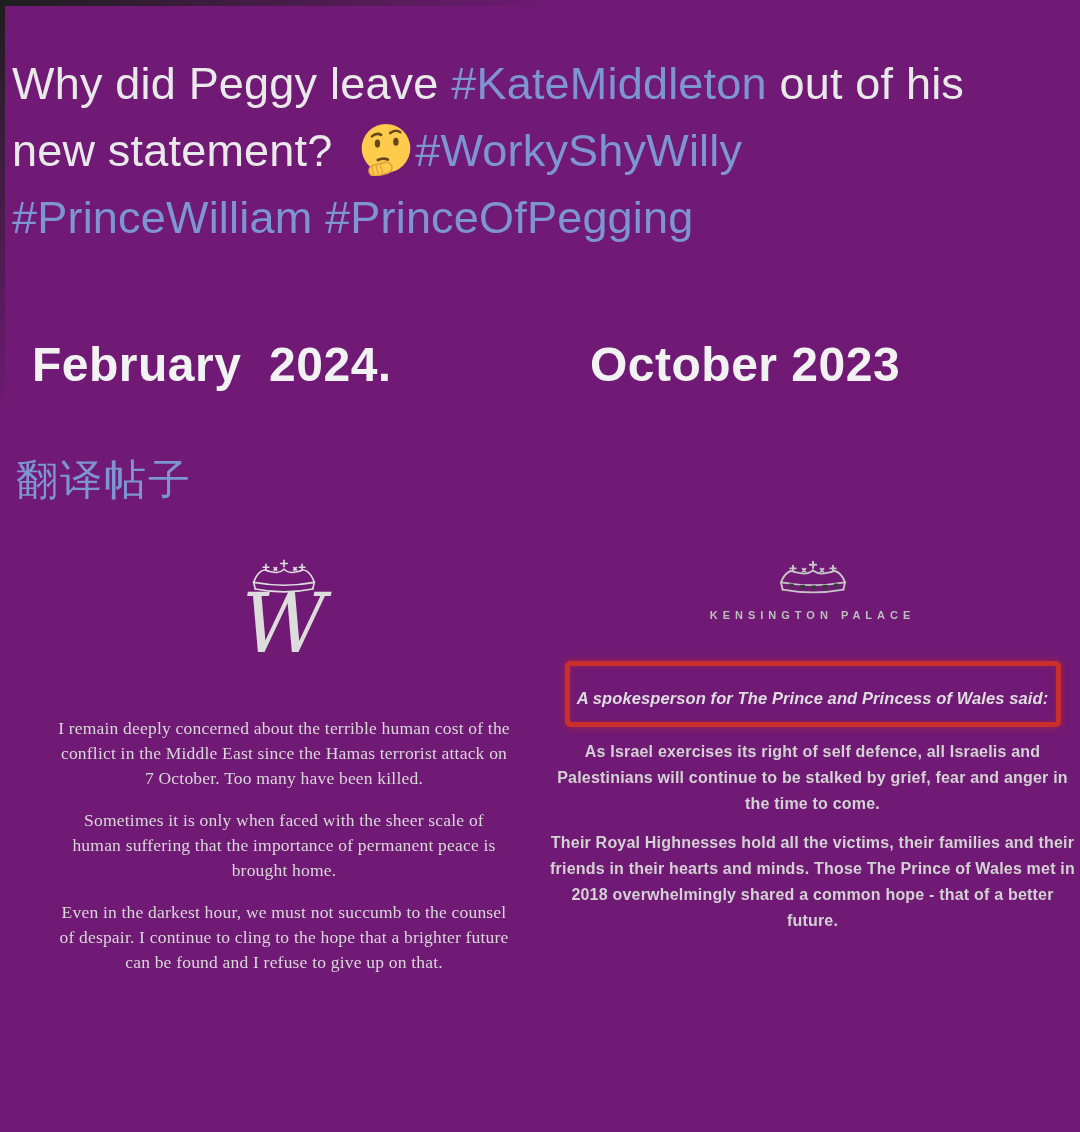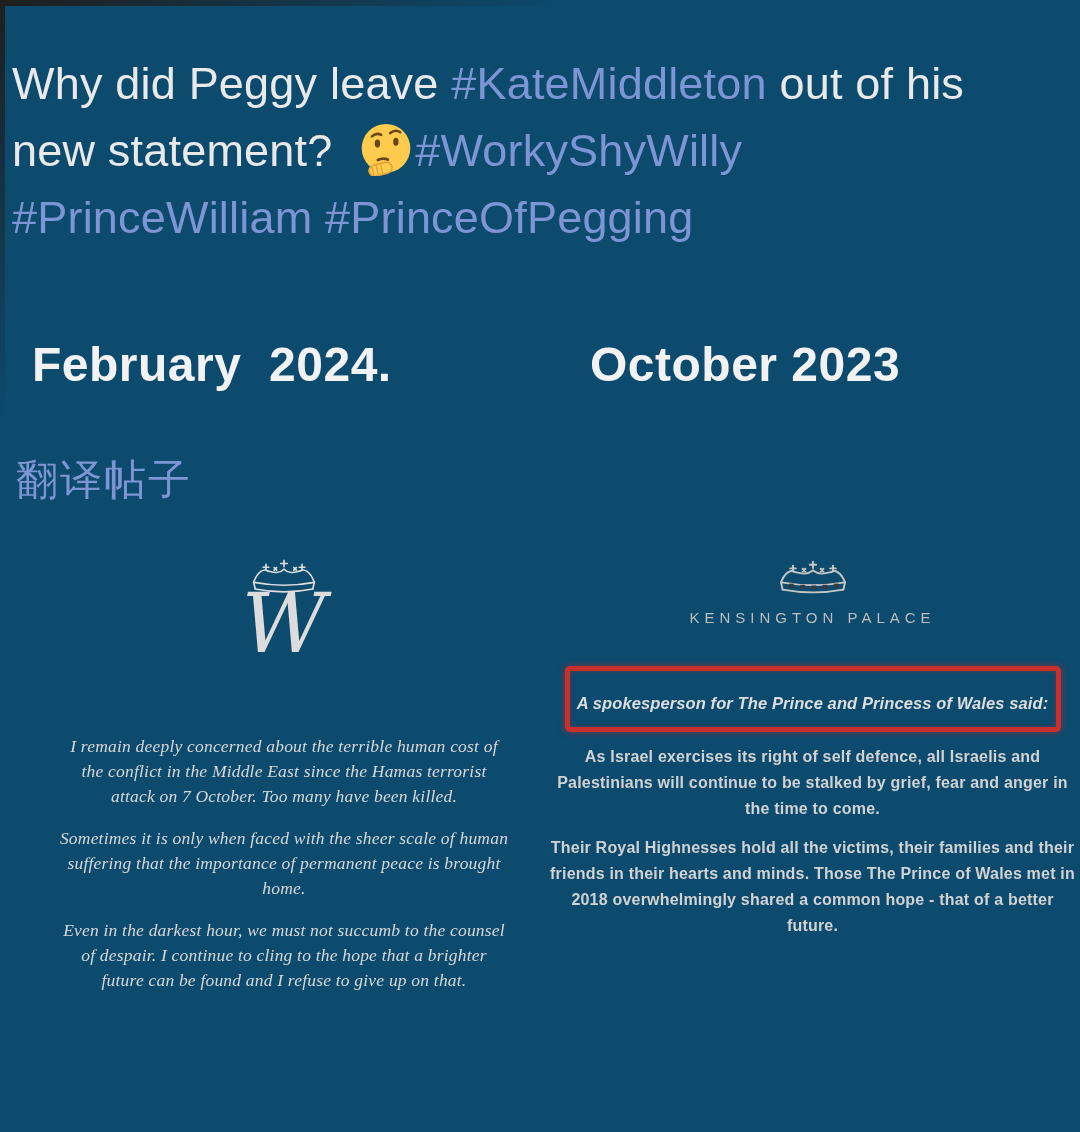--- a/index.html
+++ b/index.html
@@ -3,21 +3,21 @@
 <meta charset="utf-8">
 <style>
   * { margin: 0; padding: 0; box-sizing: border-box; }
   html, body { background: #000; }
   body { font-family: "Liberation Sans", sans-serif; }
 
   .screen {
     position: relative;
     width: 1080px;
     height: 1132px;
-    background: #0c4a6e;
+    background: #701a75;
     overflow: hidden;
     color: #e7e9ea;
   }
 
   .edge-top {
     position: absolute; top: 0; left: 0;
     width: 560px; height: 6px;
     background: linear-gradient(to right, #1e1e1e, rgba(20,20,20,0));
   }
   .edge-left {
@@ -77,42 +77,42 @@
   .monogram-crown { display: block; margin: 0 auto; }
   .monogram-letter {
     display: block;
     font-family: "DejaVu Serif", "Liberation Serif", serif;
     font-style: italic;
     font-size: 82px;
     line-height: 72px;
     margin-top: -6px;
     color: #dcdcdc;
   }
-  .statement-left .body { margin-top: 74px; font-style: italic; }
+  .statement-left .body { margin-top: 56px; }
   .statement-left p {
     font-family: "Liberation Serif", serif;
     font-size: 17.5px;
     line-height: 25px;
     color: #d8d8d8;
     margin-bottom: 17px;
     letter-spacing: 0.2px;
   }
 
   
   .statement-right {
     position: absolute;
     left: 545px; top: 556px;
     width: 535px;
     text-align: center;
   }
   .kp-crown { display: block; margin: 0 auto; }
   .palace-name {
     margin-top: 13px;
-    font-size: 15px;
-    font-weight: normal;
+    font-size: 11px;
+    font-weight: bold;
     letter-spacing: 5px;
     color: #bdbdbd;
   }
   .highlight-box {
     margin: 40px auto 0 auto;
     width: 496px;
     height: 66px;
     border: 5px solid #c9302c;
     border-radius: 5px;
     box-shadow: 0 0 7px rgba(220,40,30,0.55), inset 0 0 5px rgba(220,40,30,0.35);

